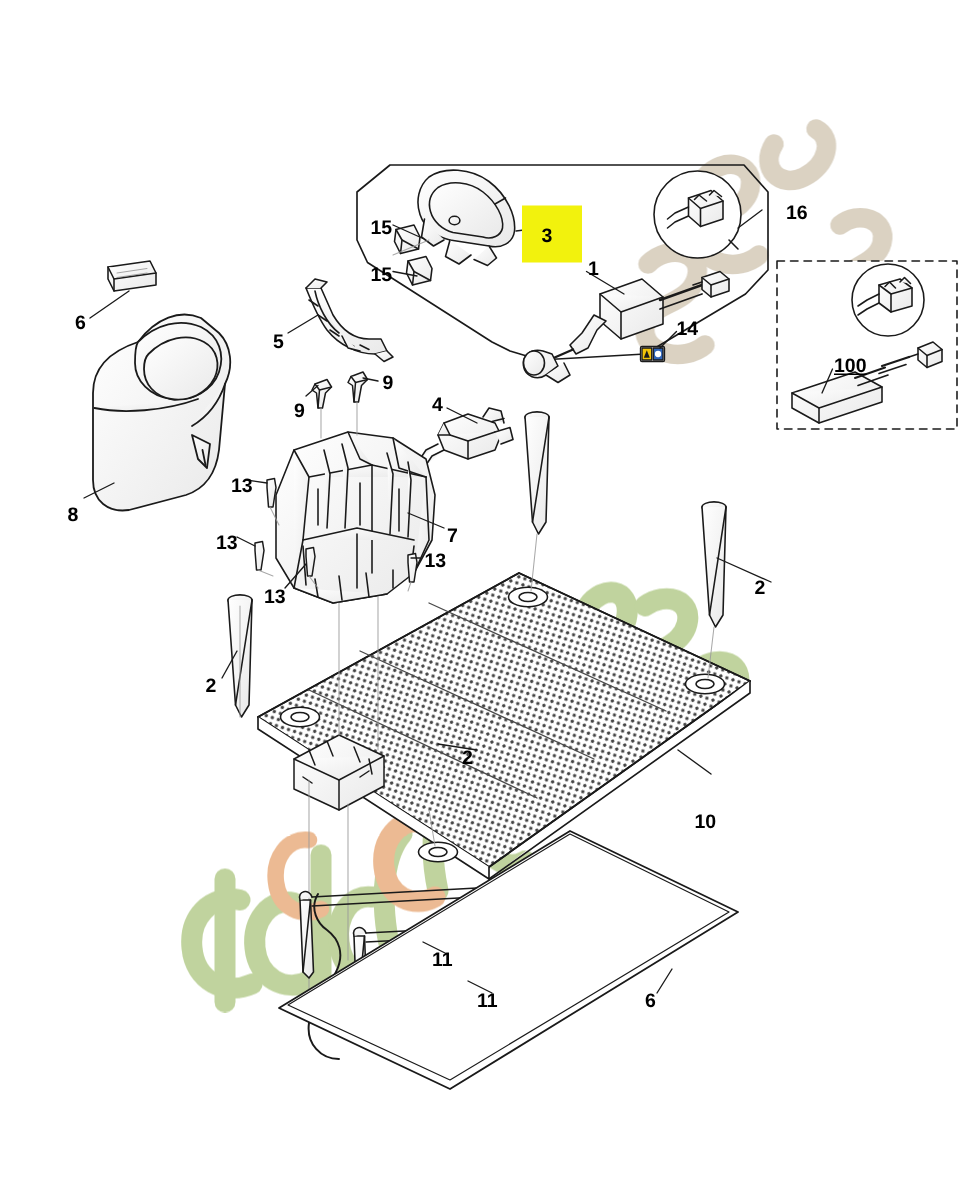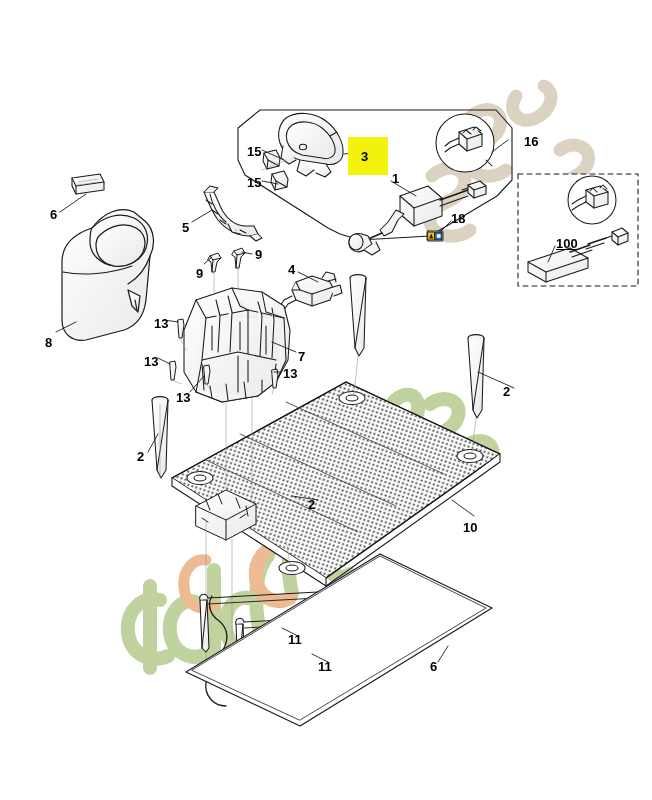--- a/index.html
+++ b/index.html
@@ -450,29 +450,29 @@
     <span class="callout-label" style="left:137px; top:450px;">2</span>
     <span class="callout-label" style="left:503px; top:385px;">2</span>
     <span class="callout-label" style="left:308px; top:498px;">2</span>
     <span class="callout-label" style="left:288px; top:263px;">4</span>
     <span class="callout-label" style="left:182px; top:221px;">5</span>
     <span class="callout-label" style="left:430px; top:660px;">6</span>
     <span class="callout-label" style="left:298px; top:350px;">7</span>
     <span class="callout-label" style="left:45px;  top:336px;">8</span>
     <span class="callout-label" style="left:196px; top:267px;">9</span>
     <span class="callout-label" style="left:255px; top:248px;">9</span>
-    <span class="callout-label" style="left:463px; top:521px;">10</span>
+    <span class="callout-label" style="left:463px; top:541px;">10</span>
     <span class="callout-label" style="left:288px; top:633px;">11</span>
     <span class="callout-label" style="left:318px; top:660px;">11</span>
     <span class="callout-label" style="left:50px;  top:208px;">6</span>
     <span class="callout-label" style="left:154px; top:317px;">13</span>
     <span class="callout-label" style="left:144px; top:355px;">13</span>
     <span class="callout-label" style="left:176px; top:391px;">13</span>
     <span class="callout-label" style="left:283px; top:367px;">13</span>
-    <span class="callout-label" style="left:451px; top:212px;">18</span>
+    <span class="callout-label" style="left:451px; top:212px;">14</span>
     <span class="callout-label" style="left:247px; top:145px;">15</span>
     <span class="callout-label" style="left:247px; top:176px;">15</span>
     <span class="callout-label" style="left:511px; top:135px;margin-left:13px;">16</span>
     <span class="callout-label" style="left:556px; top:237px;text-decoration:underline;">100</span>
   </div>
 
   <div class="highlight-box" style="left:348px; top:137px; width:40px; height:38px;">
     <span class="callout-label" style="left:13px; top:13px;">3</span>
   </div>
 

